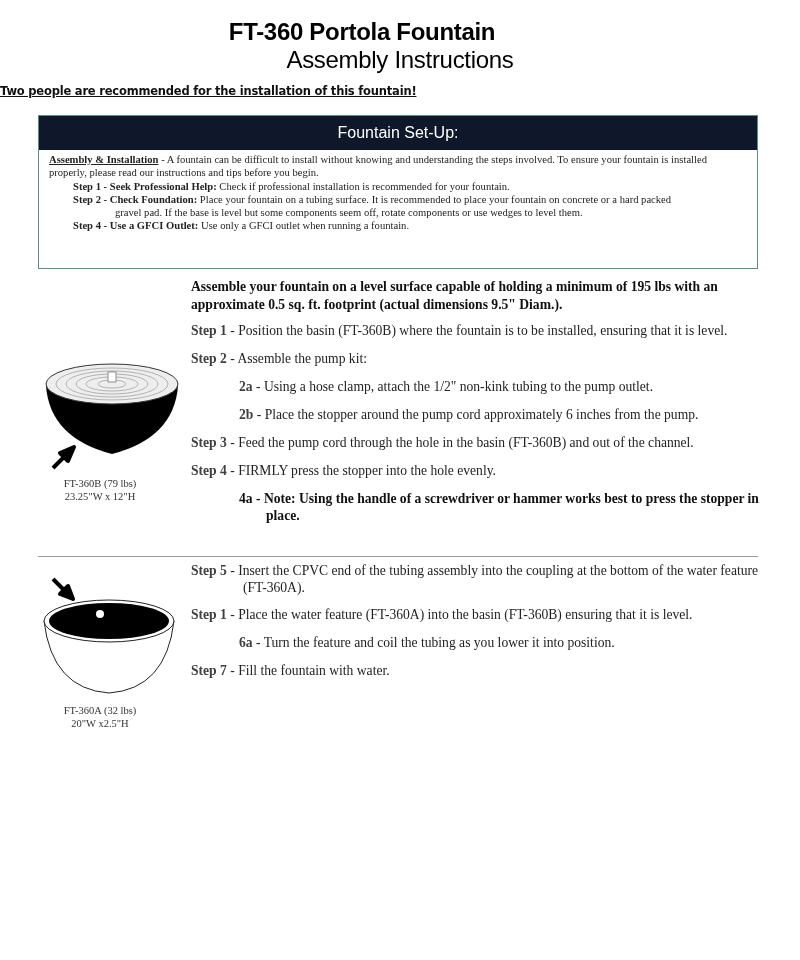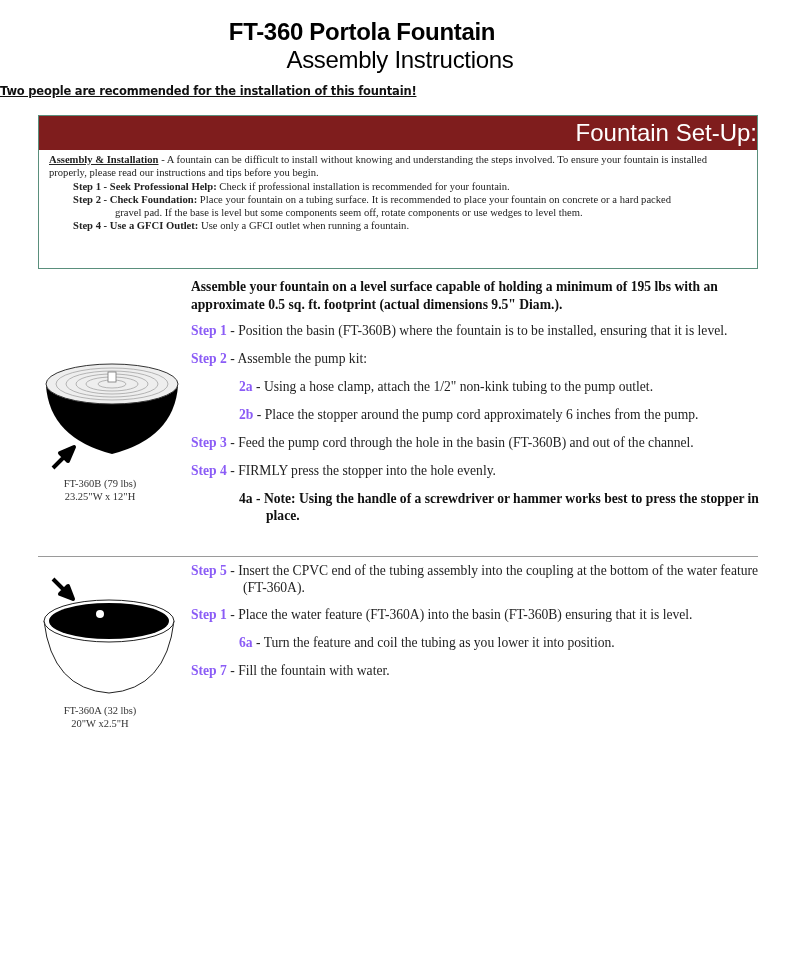--- a/index.html
+++ b/index.html
@@ -9,30 +9,30 @@
   .title { position: absolute; top: 18px; left: 0; width: 724px; text-align: center;
            font-family: "Liberation Sans", sans-serif; font-weight: bold; font-size: 24px; color: #000; letter-spacing: -0.3px; }
   .subtitle { position: absolute; top: 46px; left: 0; width: 800px; text-align: center;
            font-family: "Liberation Sans", sans-serif; font-size: 24px; color: #000; letter-spacing: -0.3px; }
   .notice { position: absolute; top: 84px; left: 0; width: 800px; text-align: left;
            font-family: "DejaVu Sans", sans-serif; font-size: 11.5px; font-weight: bold; color: #111;
            text-decoration: underline; letter-spacing: -0.2px; }
 
   .setup-box { position: absolute; top: 115px; left: 38px; width: 720px; height: 154px;
                border: 1px solid #5a8f7c; }
-  .setup-header { height: 34px; background: #7f1d1d; color: #fff; text-align: right;
-                  font-family: "Liberation Sans", sans-serif; font-size: 24px; line-height: 34px; }
+  .setup-header { height: 34px; background: #0f172a; color: #fff; text-align: center;
+                  font-family: "Liberation Sans", sans-serif; font-size: 16px; line-height: 34px; }
   .setup-body { padding: 3px 10px 0 10px; font-family: "Liberation Serif", serif; font-size: 10.6px; line-height: 13.3px; color: #222; }
   .setup-intro b { text-decoration: underline; }
   .setup-step { padding-left: 24px; }
   .setup-step .cont { display: block; padding-left: 42px; }
   .setup-step .lbl { font-weight: bold; }
 
   .block { position: absolute; left: 191px; width: 570px; font-family: "Liberation Serif", serif; font-size: 13.6px; color: #222; }
-  .block b { color: #8b5cf6; }
+  .block b { color: #404040; }
   .intro { top: 278px; font-weight: bold; line-height: 18px; color: #111; }
   .step { line-height: 17px; }
   .sub { padding-left: 48px; }
   .hang { padding-left: 52px; text-indent: -52px; }
   .hang2 { padding-left: 75px; text-indent: -27px; }
 
   .divider { position: absolute; top: 556px; left: 38px; width: 720px; height: 1px; background: #9a9a9a; }
 
   .caption { position: absolute; left: 40px; width: 120px; text-align: center; font-family: "Liberation Serif", serif; font-size: 10.5px; line-height: 13px; color: #333; }
 </style>

